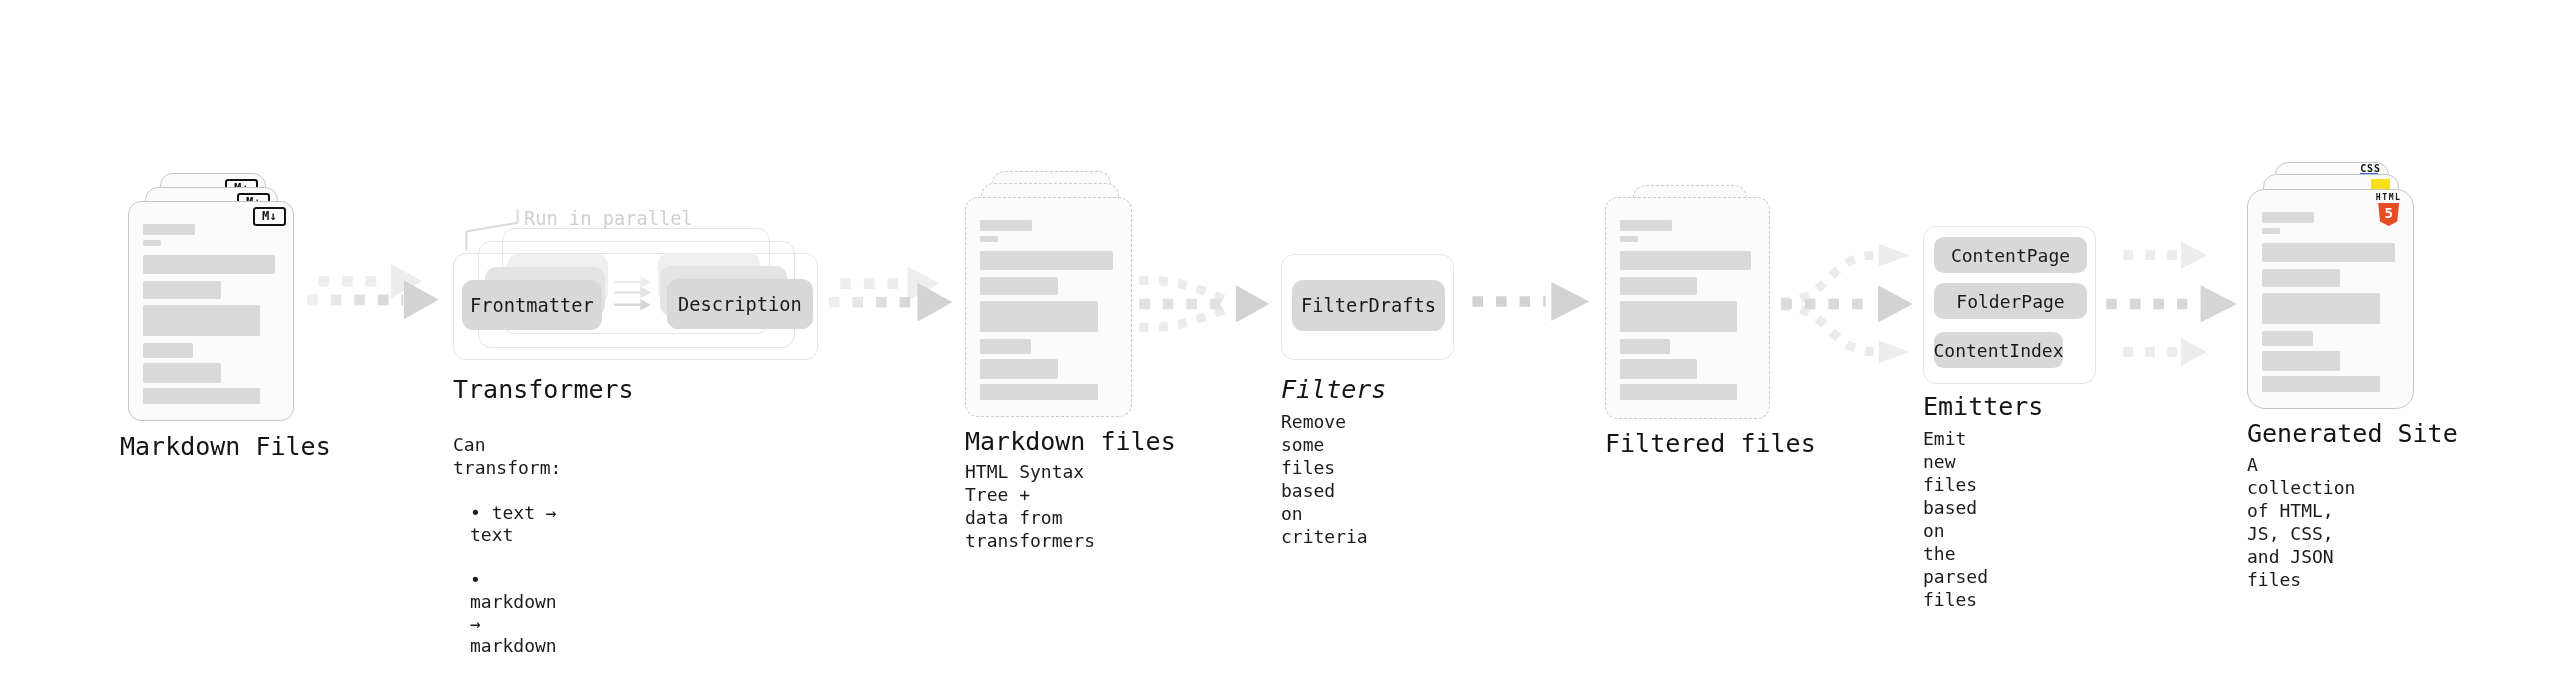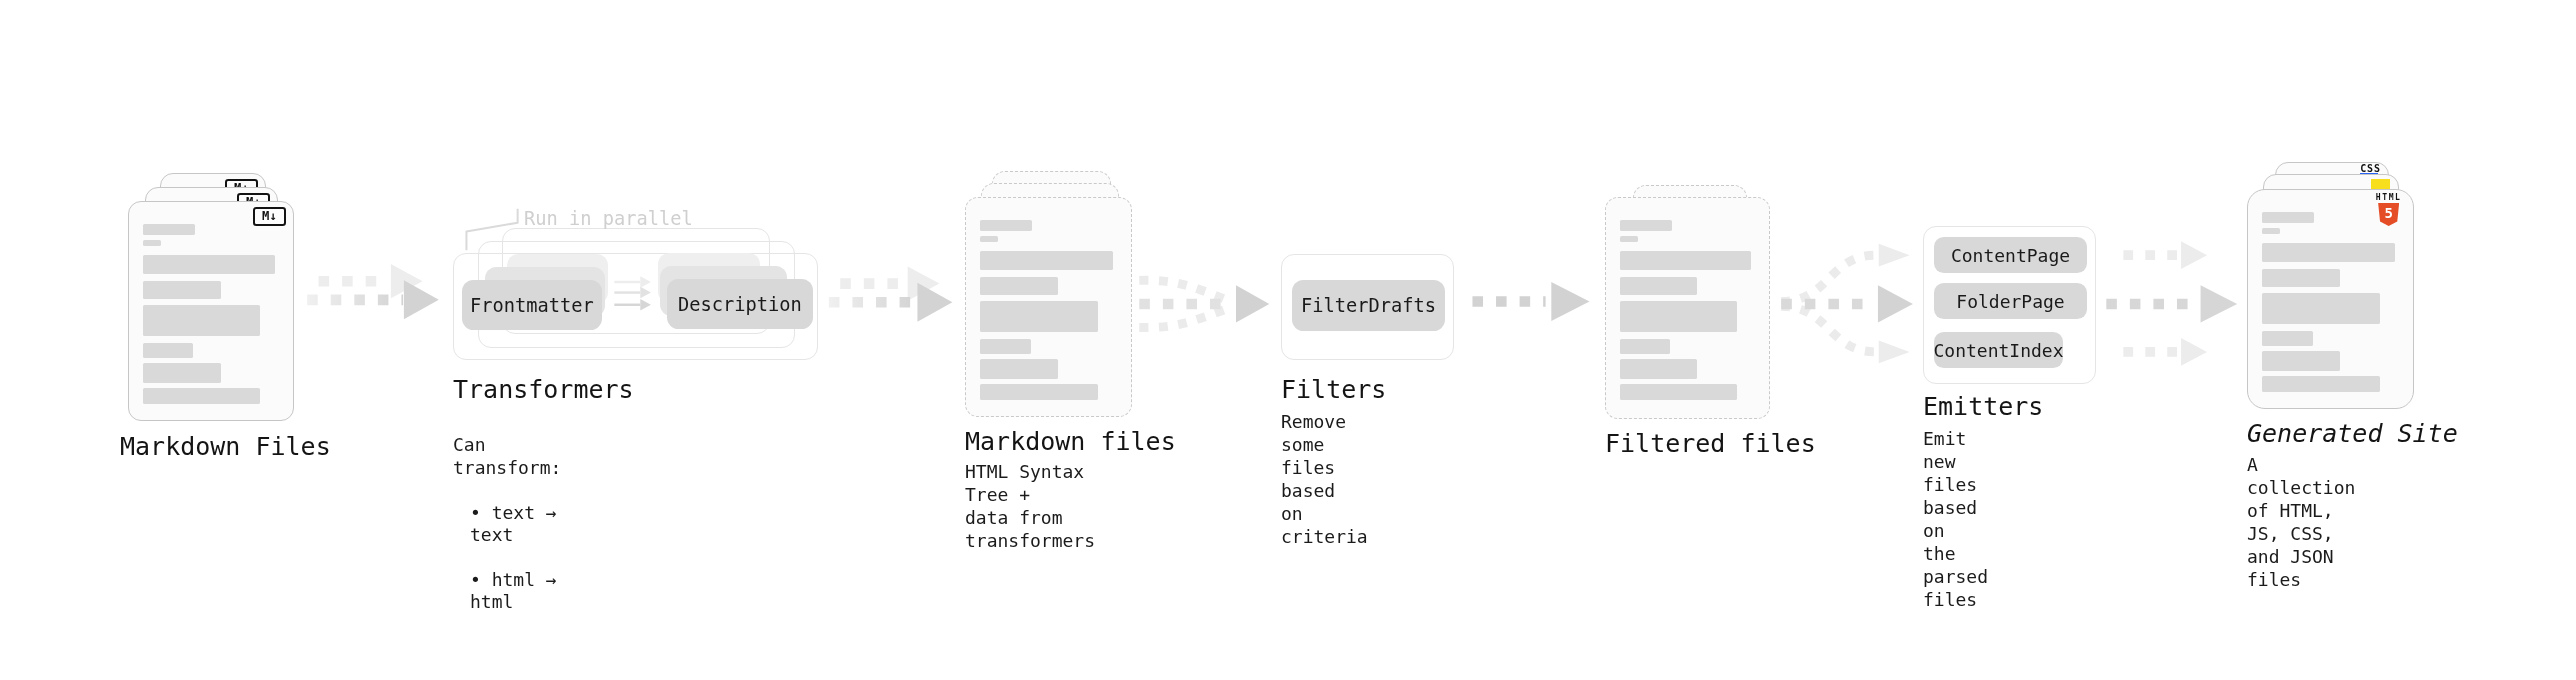--- a/index.html
+++ b/index.html
@@ -161,20 +161,21 @@
     <div class="gbox s3" style="left:658px;top:253px;width:102px;height:50px;"></div>
     <div class="gbox s2" style="left:660px;top:266px;width:127px;height:50px;"></div>
     <div class="gbox" style="left:661px;top:279px;width:146px;height:50px;margin-left:6px;">Description</div>
 
     <div class="annot" style="left:524px;top:208px;">Run in parallel</div>
 
     <div class="title" style="left:453px;top:375px;">Transformers</div>
     <div class="sub" style="left:453px;top:410px;">
       <div>Can transform:</div>
       <div class="indent">• text → text</div>
+      <div class="indent">• markdown → markdown</div>
       <div class="indent">• html → html</div>
     </div>
   </div>
 
   <div class="stage">
     <div class="card dashed" style="left:992px;top:171px;width:119px;height:73px;"></div>
     <div class="card dashed" style="left:981px;top:183px;width:138px;height:73px;"></div>
     <div class="card dashed" style="left:965px;top:197px;width:167px;height:220px;">
       <div class="bars">
         <i class="b1"></i>
@@ -188,21 +189,21 @@
       </div>
     </div>
     <div class="title" style="left:965px;top:427px;">Markdown files</div>
     <div class="sub" style="left:965px;top:460px;">HTML Syntax Tree +
 data from transformers</div>
   </div>
 
   <div class="stage">
     <div class="tbox" style="left:1281px;top:254px;width:173px;height:106px;"></div>
     <div class="gbox" style="left:1292px;top:280px;width:153px;height:51px;">FilterDrafts</div>
-    <div class="title" style="left:1281px;top:375px;">Filters</div>
+    <div class="title" style="left:1281px;top:375px;font-style:italic;">Filters</div>
     <div class="sub" style="left:1281px;top:410px;">Remove some files based
 on criteria</div>
   </div>
 
   <div class="stage">
     <div class="card dashed" style="left:1633px;top:185px;width:114px;height:65px;"></div>
     <div class="card dashed" style="left:1605px;top:197px;width:165px;height:222px;">
       <div class="bars">
         <i class="b1"></i>
         <i class="b2"></i>
@@ -246,19 +247,19 @@
         <i class="b1"></i>
         <i class="b2"></i>
         <i class="b3"></i>
         <i class="b4"></i>
         <i class="b5"></i>
         <i class="b6"></i>
         <i class="b7"></i>
         <i class="b8"></i>
       </div>
     </div>
-    <div class="title" style="left:2247px;top:419px;font-style:italic;">Generated Site</div>
+    <div class="title" style="left:2247px;top:419px;">Generated Site</div>
     <div class="sub" style="left:2247px;top:453px;">A collection of HTML,
 JS, CSS, and JSON files</div>
   </div>
 
 </div>
 
 
 </body></html>

